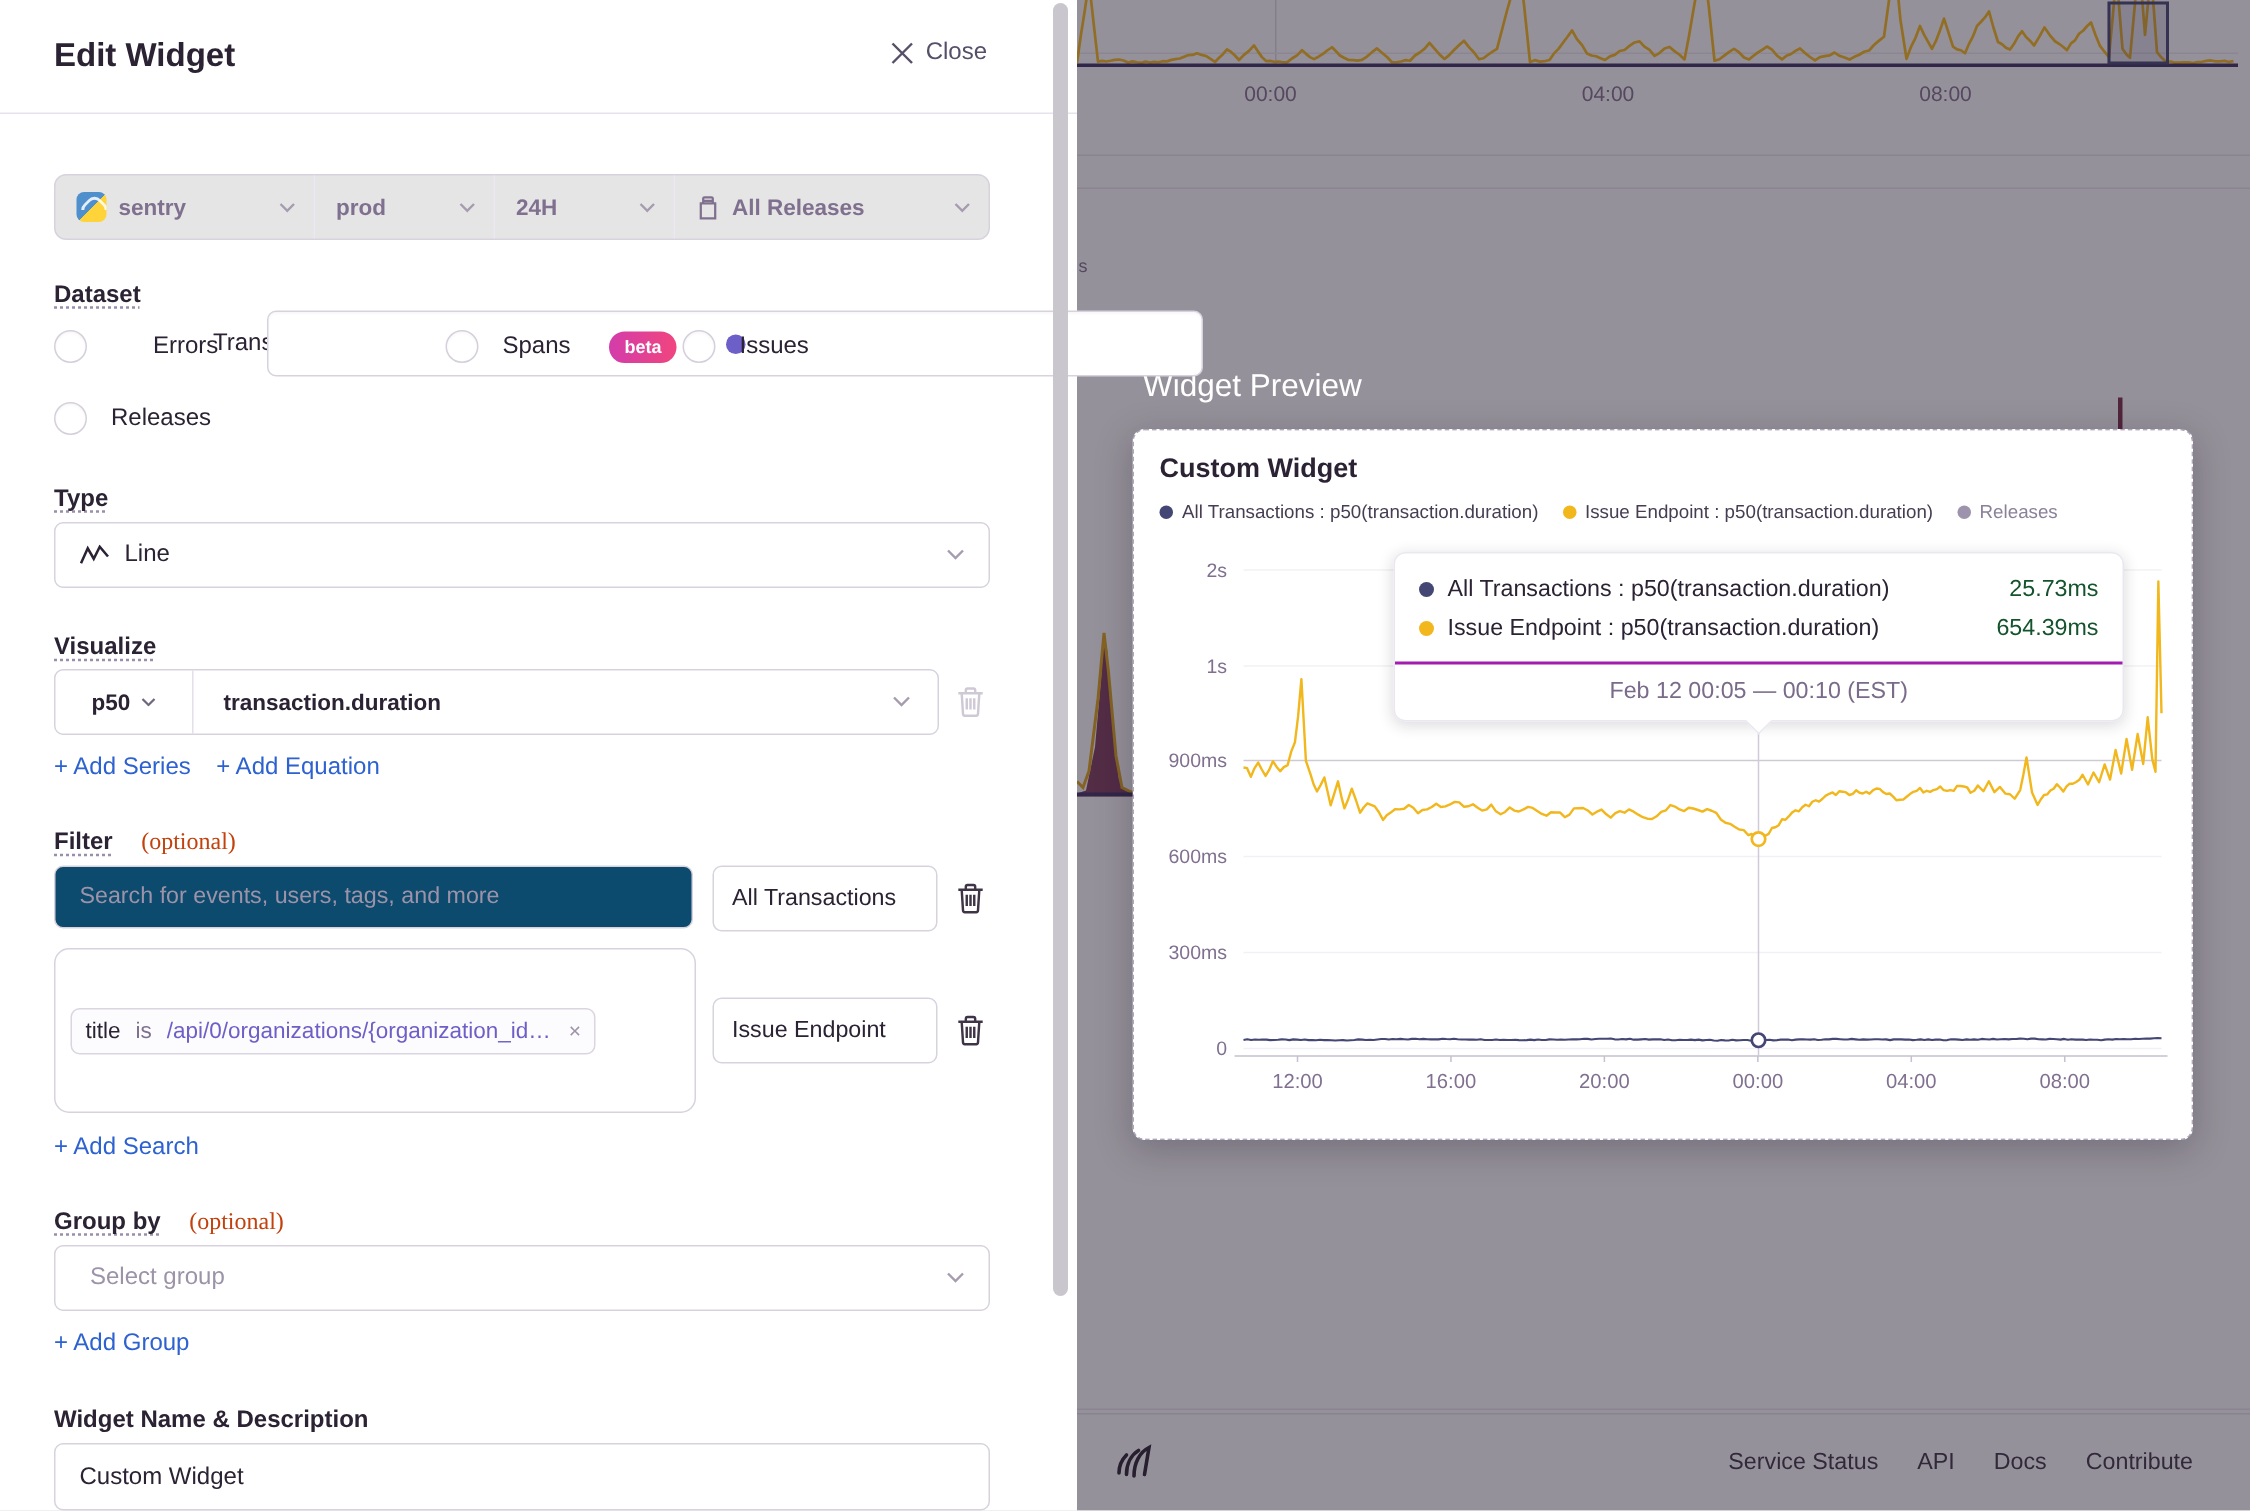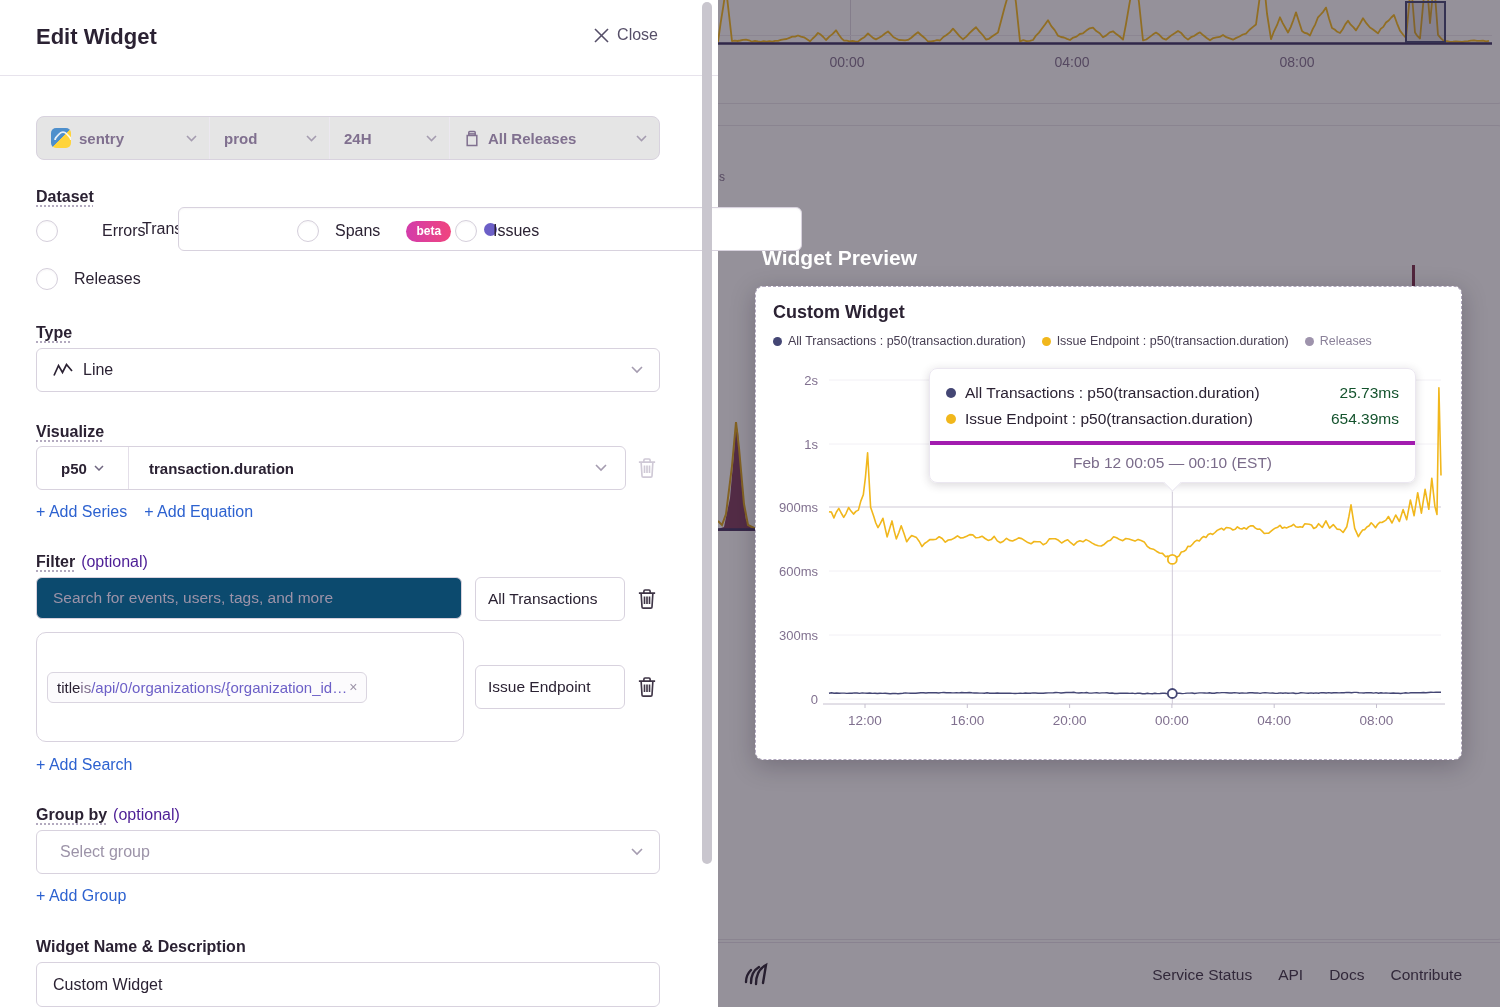--- a/index.html
+++ b/index.html
@@ -27,21 +27,21 @@
 
   .pyicon { width:20px; height:20px; border-radius:5px; position:relative; overflow:hidden; flex:0 0 auto;
     background:linear-gradient(135deg,#4E8FCC 0 52%,#FFD43B 52% 100%); }
   .pyicon::after { content:""; position:absolute; left:4px; top:4px; width:12px; height:12px;
     border-radius:6px; border:2.5px solid rgba(255,255,255,.85); border-right-color:transparent; border-bottom-color:transparent; transform:rotate(45deg); }
 
   .chev svg { display:block; }
 
   .sec-label { position:absolute; left:36px; font-size:16px; font-weight:700; color:#2B2233; }
   .dotted { text-decoration:underline dotted #9A8FAA; text-underline-offset:4px; }
-  .optional { font-weight:400; color:#4c1d95; margin-left:6px; }
+  .optional { font-weight:400; color:#c2410c; margin-left:19px;font-family:Liberation Serif, serif; }
 
   
   .radio-item { position:absolute; display:flex; align-items:center; gap:16px; font-size:16px; color:#2B2233; cursor:pointer; }
   .radio-circle { width:22px; height:22px; border-radius:50%; border:1px solid #D5CFDB; background:#FFF; flex:0 0 auto;
     display:flex; align-items:center; justify-content:center; box-shadow:inset 0 1px 2px rgba(43,34,51,.04); }
   .radio-circle.sel::after { content:""; width:13px; height:13px; border-radius:50%; background:#6C5FC7; }
   .beta-badge { margin-left:10px; padding:3px 10px 4px; border-radius:20px; color:#FFF; font-size:12px; font-weight:700;
     background:linear-gradient(90deg,#D33CAB,#F0457E); }
 
   
@@ -61,51 +61,51 @@
   .search-input { position:absolute; left:36px; top:577px; width:426px; height:42px; border:1px solid #D8D2DE; border-radius:6px;
     background:#0c4a6e; display:flex; align-items:center; padding:0 16px; font-size:15.5px; }
   .alias-box { position:absolute; left:475px; width:150px; height:44px; border:1px solid #D8D2DE; border-radius:6px;
     background:#FFF; display:flex; align-items:center; padding:0 12px; font-size:15.5px; color:#2B2233;
     white-space:nowrap; overflow:hidden; }
   .trash { position:absolute; width:20px; height:22px; color:#3E3446; cursor:pointer; }
   .trash.disabled { color:#CFC9D6; }
 
   .filter-box2 { position:absolute; left:36px; top:632px; width:428px; height:110px; border:1px solid #D8D2DE; border-radius:10px;
     background:#FFF; display:flex; align-items:center; padding:0 10px; }
-  .token { display:inline-flex; align-items:center; gap:0; max-width:100%; border:1px solid #DAD5E0; border-radius:6px;
+  .token { display:inline-flex; align-items:center; gap:10px; max-width:100%; border:1px solid #DAD5E0; border-radius:6px;
     background:#FCFBFD; padding:6px 9px; font-size:15px; }
   .token .tkey { color:#2B2233; } .token .top { color:#80708F; }
   .token .tval { color:#6C5FC7; white-space:nowrap; overflow:hidden; max-width:300px; }
   .token .tx { color:#9C93A8; font-size:14px; cursor:pointer; padding-left:2px; }
 
   
   .right-pane { position:absolute; left:718px; top:0; width:782px; height:1007px; overflow:hidden; background:#FAF9FB; }
   .bg-card { position:absolute; border:1px solid #E4E0E9; border-radius:10px; }
   .bg-xlabel { position:absolute; top:54px; font-size:14px; color:#80708F; transform:translateX(-50%); }
   .dim-overlay { position:absolute; inset:0; background:rgba(36,27,45,0.47); z-index:2; }
 
   .preview-layer { position:absolute; inset:0; z-index:3; pointer-events:none; }
-  .preview-heading { position:absolute; left:44px; top:246px; font-size:21px; font-weight:700; color:#FFFFFF; }
+  .preview-heading { position:absolute; left:44px; top:246px; font-size:21px; font-weight:400; color:#FFFFFF; }
   .preview-card { position:absolute; left:37px; top:286px; width:707px; height:474px; background:#FFF;
     border:1px dashed #AFA6BC; border-radius:8px; box-shadow:0 6px 24px rgba(20,12,30,.25); pointer-events:auto; }
   .pc-title { position:absolute; left:17px; top:15px; font-size:18px; font-weight:700; color:#2B2233; }
   .legend { position:absolute; left:17px; top:47px; display:flex; align-items:center; gap:16px; font-size:12.5px; color:#463D52; }
   .legend .litem { display:flex; align-items:center; gap:6px; cursor:pointer; }
   .ldot { width:9px; height:9px; border-radius:50%; flex:0 0 auto; }
   .legend .muted { color:#8A8199; }
 
   .pchart { position:absolute; inset:0; }
 
   .tooltip { position:absolute; left:173px; top:81px; width:487px; background:rgba(255,255,255,.98);
     border:1px solid #EBE7F0; border-radius:8px; box-shadow:0 2px 10px rgba(43,34,51,.18); font-size:15.5px; }
   .tt-rows { padding:11px 16px 9px; }
   .tt-row { display:flex; align-items:center; gap:9px; height:26px; color:#2B2233; }
   .tt-dot { width:10px; height:10px; border-radius:50%; flex:0 0 auto; }
   .tt-val { margin-left:auto; color:#14532d; }
-  .tt-date { border-top:4px solid #a21caf; text-align:center; color:#7A6B8A; padding:9px 12px 10px; }
+  .tt-date { border-top:2px solid #a21caf; text-align:center; color:#7A6B8A; padding:9px 12px 10px; }
   .tt-arrow { position:absolute; left:236px; bottom:-7px; width:13px; height:13px; background:#FFF;
     border-right:1px solid #EBE7F0; border-bottom:1px solid #EBE7F0; transform:rotate(45deg); }
 
   .bg-footer-links { position:absolute; top:966px; right:38px; display:flex; gap:26px; font-size:15.5px; color:#3E3446; }
   .bg-footer-links span { cursor:pointer; }
 </style>
 </head>
 <body>
 
 <div class="right-pane">

